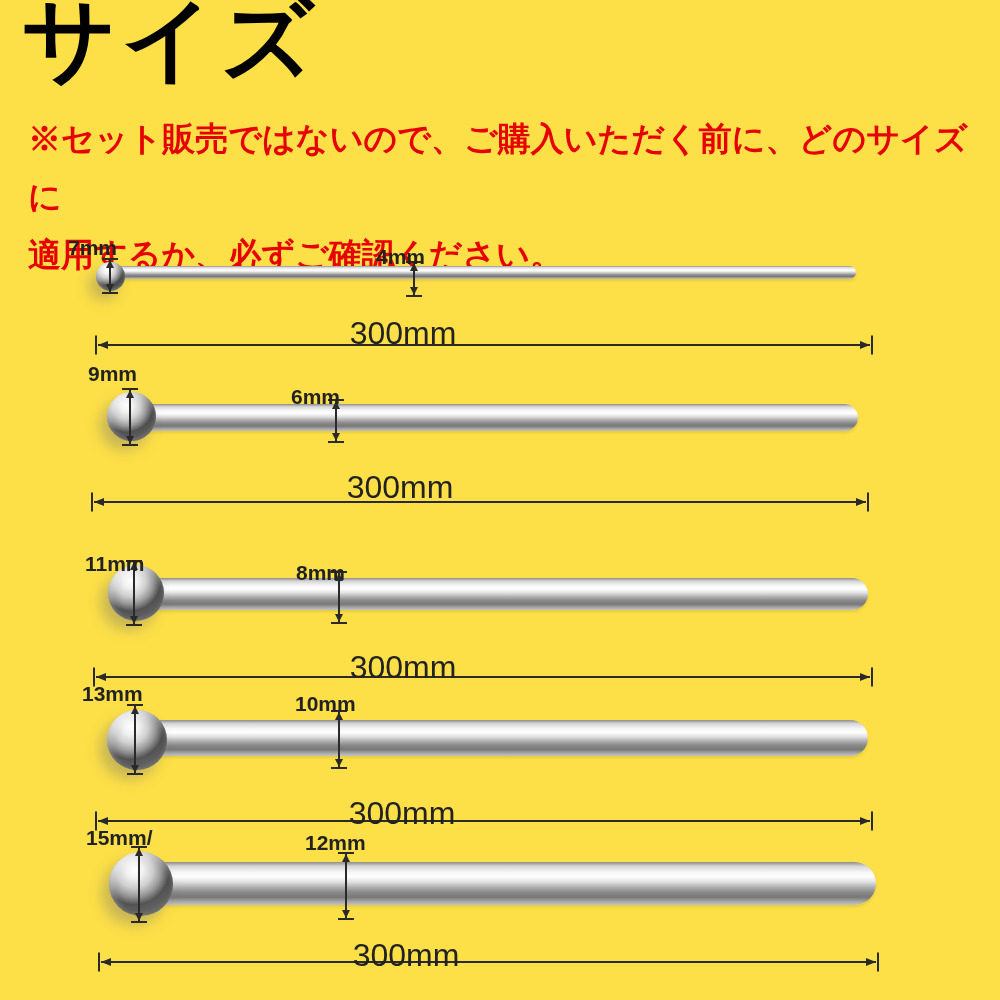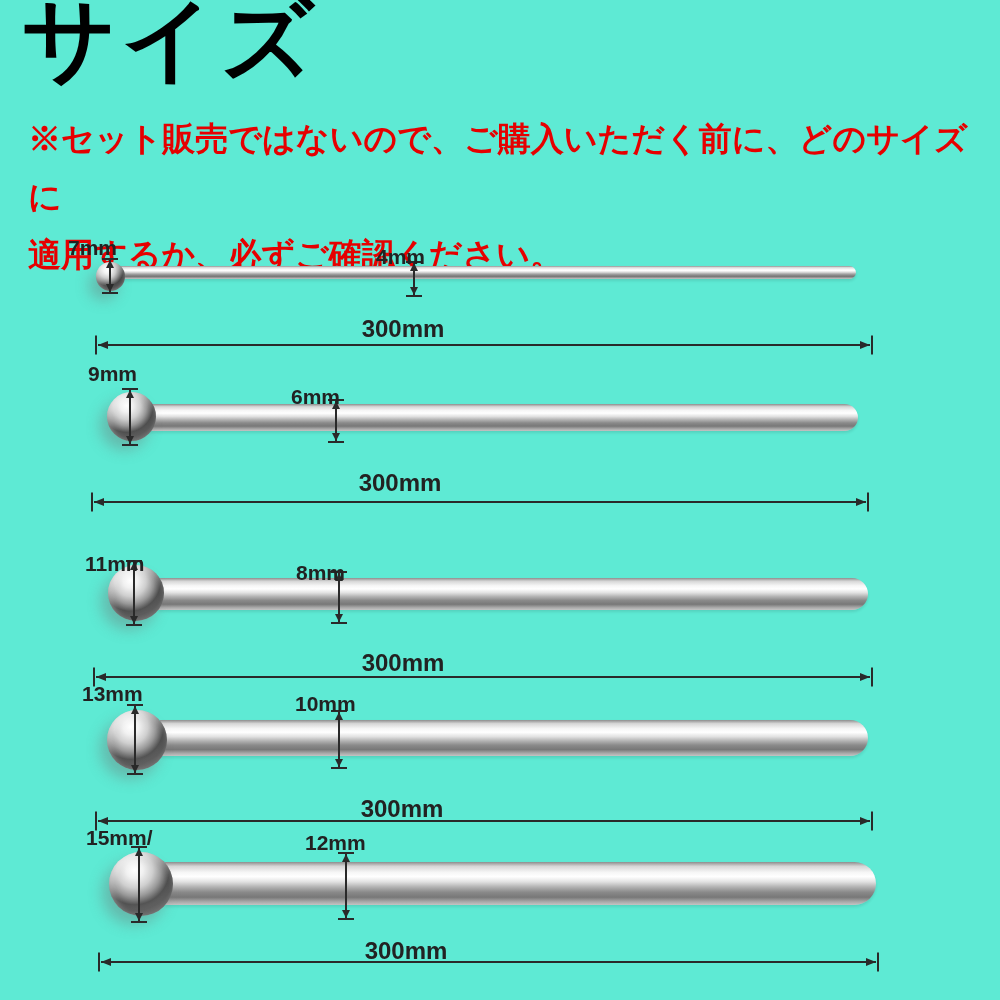--- a/index.html
+++ b/index.html
@@ -1,35 +1,35 @@
 <!DOCTYPE html>
 <html style="--notice_red: #e60000; --label_dark: #222222;"><head>
 <meta charset="utf-8">
 <style>
   html,body{margin:0;padding:0;background:#fff;}
   .page{
-    position:relative;width:1000px;height:1000px;background:#5eead4;overflow:hidden;
+    position:relative;width:1000px;height:1000px;background:#fde047;overflow:hidden;
     font-family:"Liberation Sans",sans-serif;
   }
   .title{
     position:absolute;left:22px;top:-12px;margin:0;
     font-family:"Liberation Serif",serif;
     font-size:92px;font-weight:900;color:#000;letter-spacing:5px;line-height:1.15;
   }
   .notice{
     position:absolute;left:28px;top:110px;width:950px;
     font-family:"Liberation Serif",serif;
     font-weight:bold;font-size:33px;line-height:58px;color:var(--notice_red,#e60000);
   }
   .lbl{
     position:absolute;font-size:21px;font-weight:700;color:var(--label_dark,#222);
     white-space:nowrap;z-index:6;
   }
   .len{
-    position:absolute;font-size:24px;font-weight:700;color:var(--label_dark,#222);
+    position:absolute;font-size:32px;font-weight:400;color:var(--label_dark,#222);
     transform:translateX(-50%);white-space:nowrap;z-index:6;
   }
   .ball{
     position:absolute;border-radius:50%;z-index:3;
     background:radial-gradient(circle at 40% 28%,
       #ffffff 0%, #f1f1f1 14%, #cfcfcf 30%, #9a9a9a 44%,
       #565656 58%, #6e6e6e 68%, #a9a9a9 82%, #d2d2d2 92%, #b0b0b0 100%);
     box-shadow:-7px 9px 14px rgba(110,110,110,.38),
       inset -3px -5px 9px rgba(0,0,0,.30),
       inset 3px 4px 7px rgba(255,255,255,.55);

